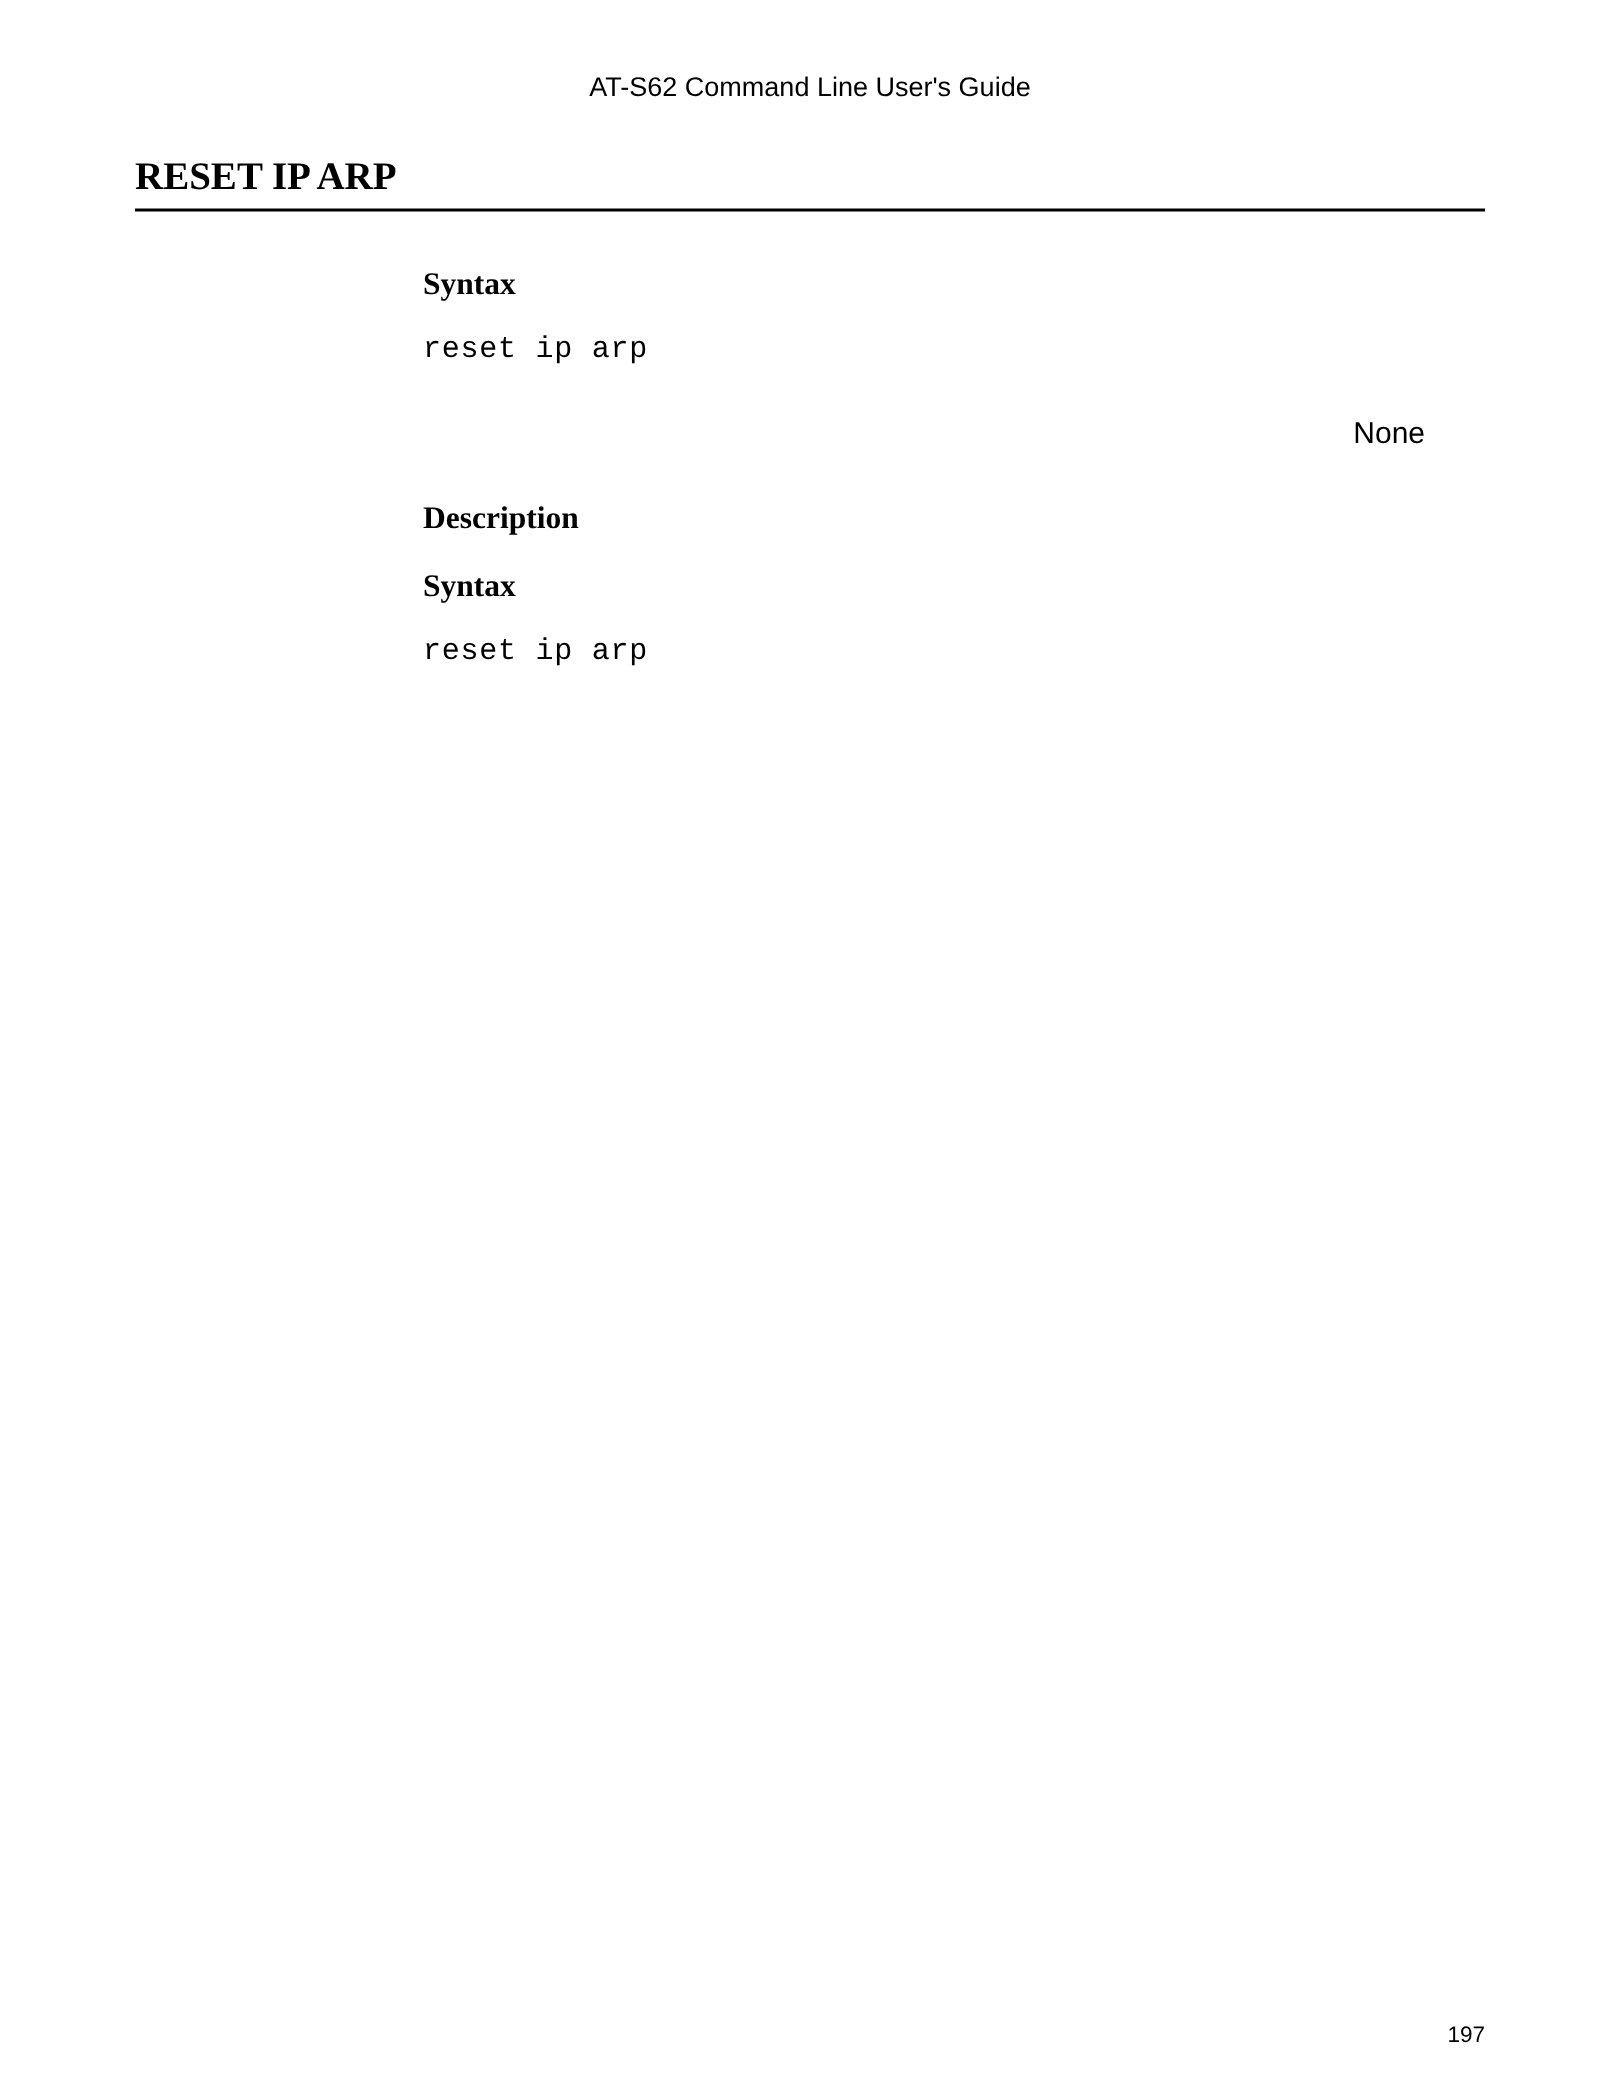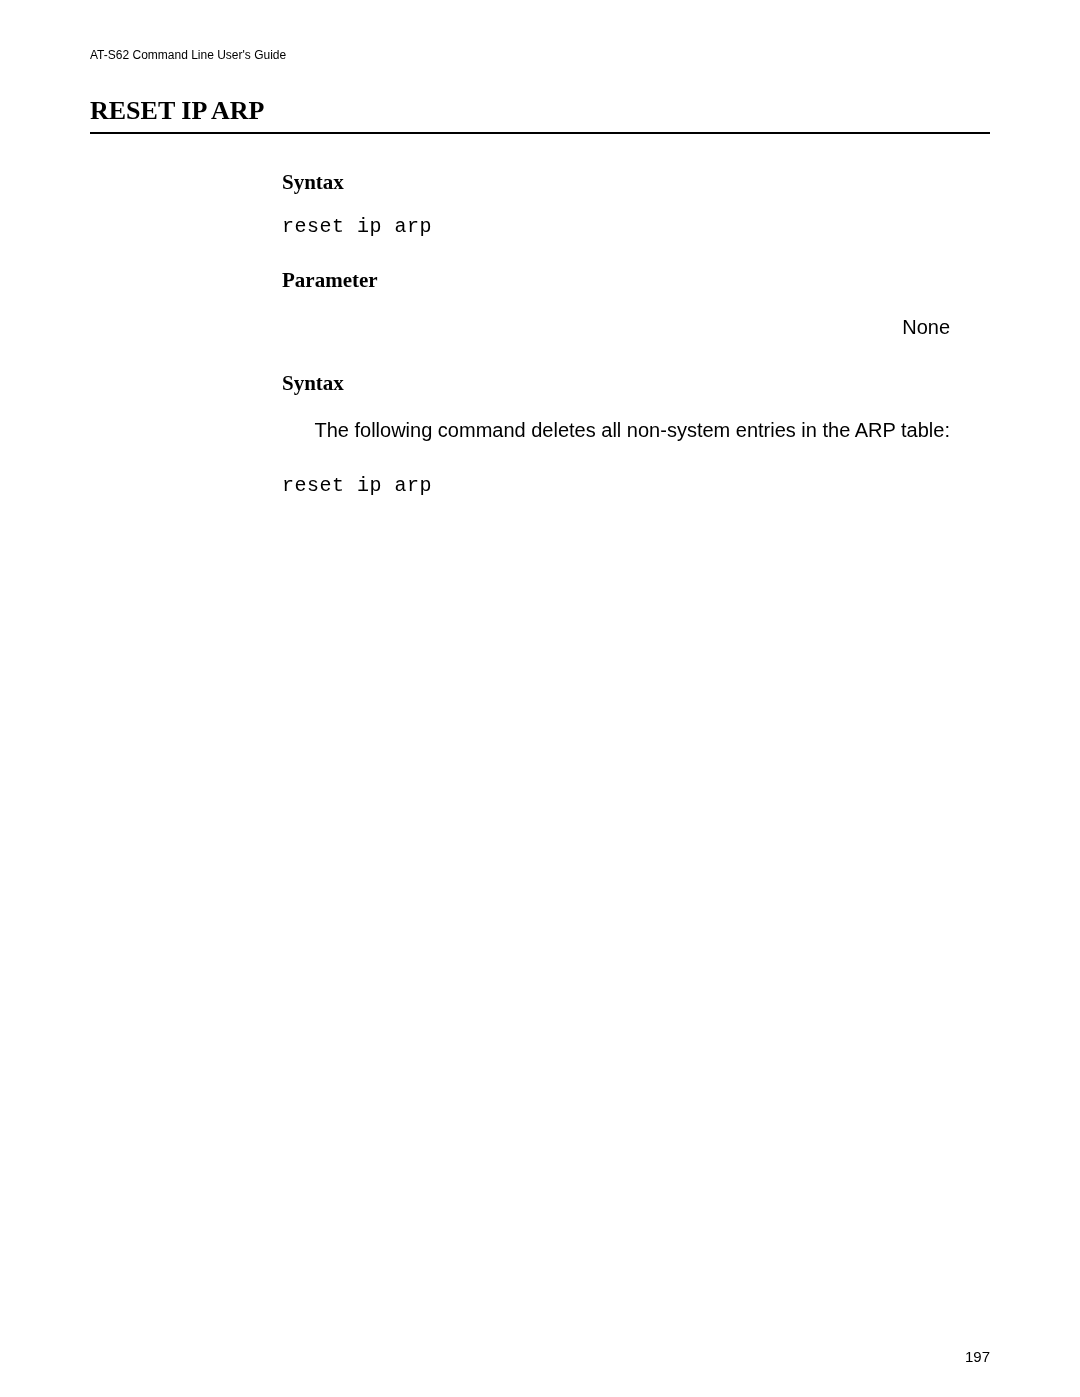--- a/index.html
+++ b/index.html
@@ -11,23 +11,23 @@
       width: 1080px;
       height: 1397px;
       background: #ffffff;
       font-family: Georgia, 'Times New Roman', serif;
       position: relative;
     }
     .page {
       padding: 48px 90px 0 90px;
     }
     .header-text {
-      text-align: left;
+      text-align: center;
       font-family: Arial, Helvetica, sans-serif;
-      font-size: 12px;
+      font-size: 18px;
       color: #000;
       margin-bottom: 34px;
     }
     .main-title {
       font-family: Georgia, 'Times New Roman', serif;
       font-size: 26px;
       font-weight: bold;
       color: #000;
       border-bottom: 2px solid #000;
       padding-bottom: 6px;
@@ -73,23 +73,22 @@
 
 <div class="page">
   <div class="header-text">AT-S62 Command Line User's Guide</div>
 
   <h1 class="main-title">RESET IP ARP</h1>
 
   <div class="content">
     <h2 class="section-heading">Syntax</h2>
     <div class="code-text">reset ip arp</div>
 
-    <h2 class="section-heading">Parameter</h2>
     <div class="body-text">None</div>
 
+    <h2 class="section-heading">Description</h2>
 
     <h2 class="section-heading">Syntax</h2>
-    <div class="body-text">The following command deletes all non-system entries in the ARP table:</div>
     <div class="code-text">reset ip arp</div>
   </div>
 </div>
 
 <div class="page-number">197</div>
 
 </body></html>

